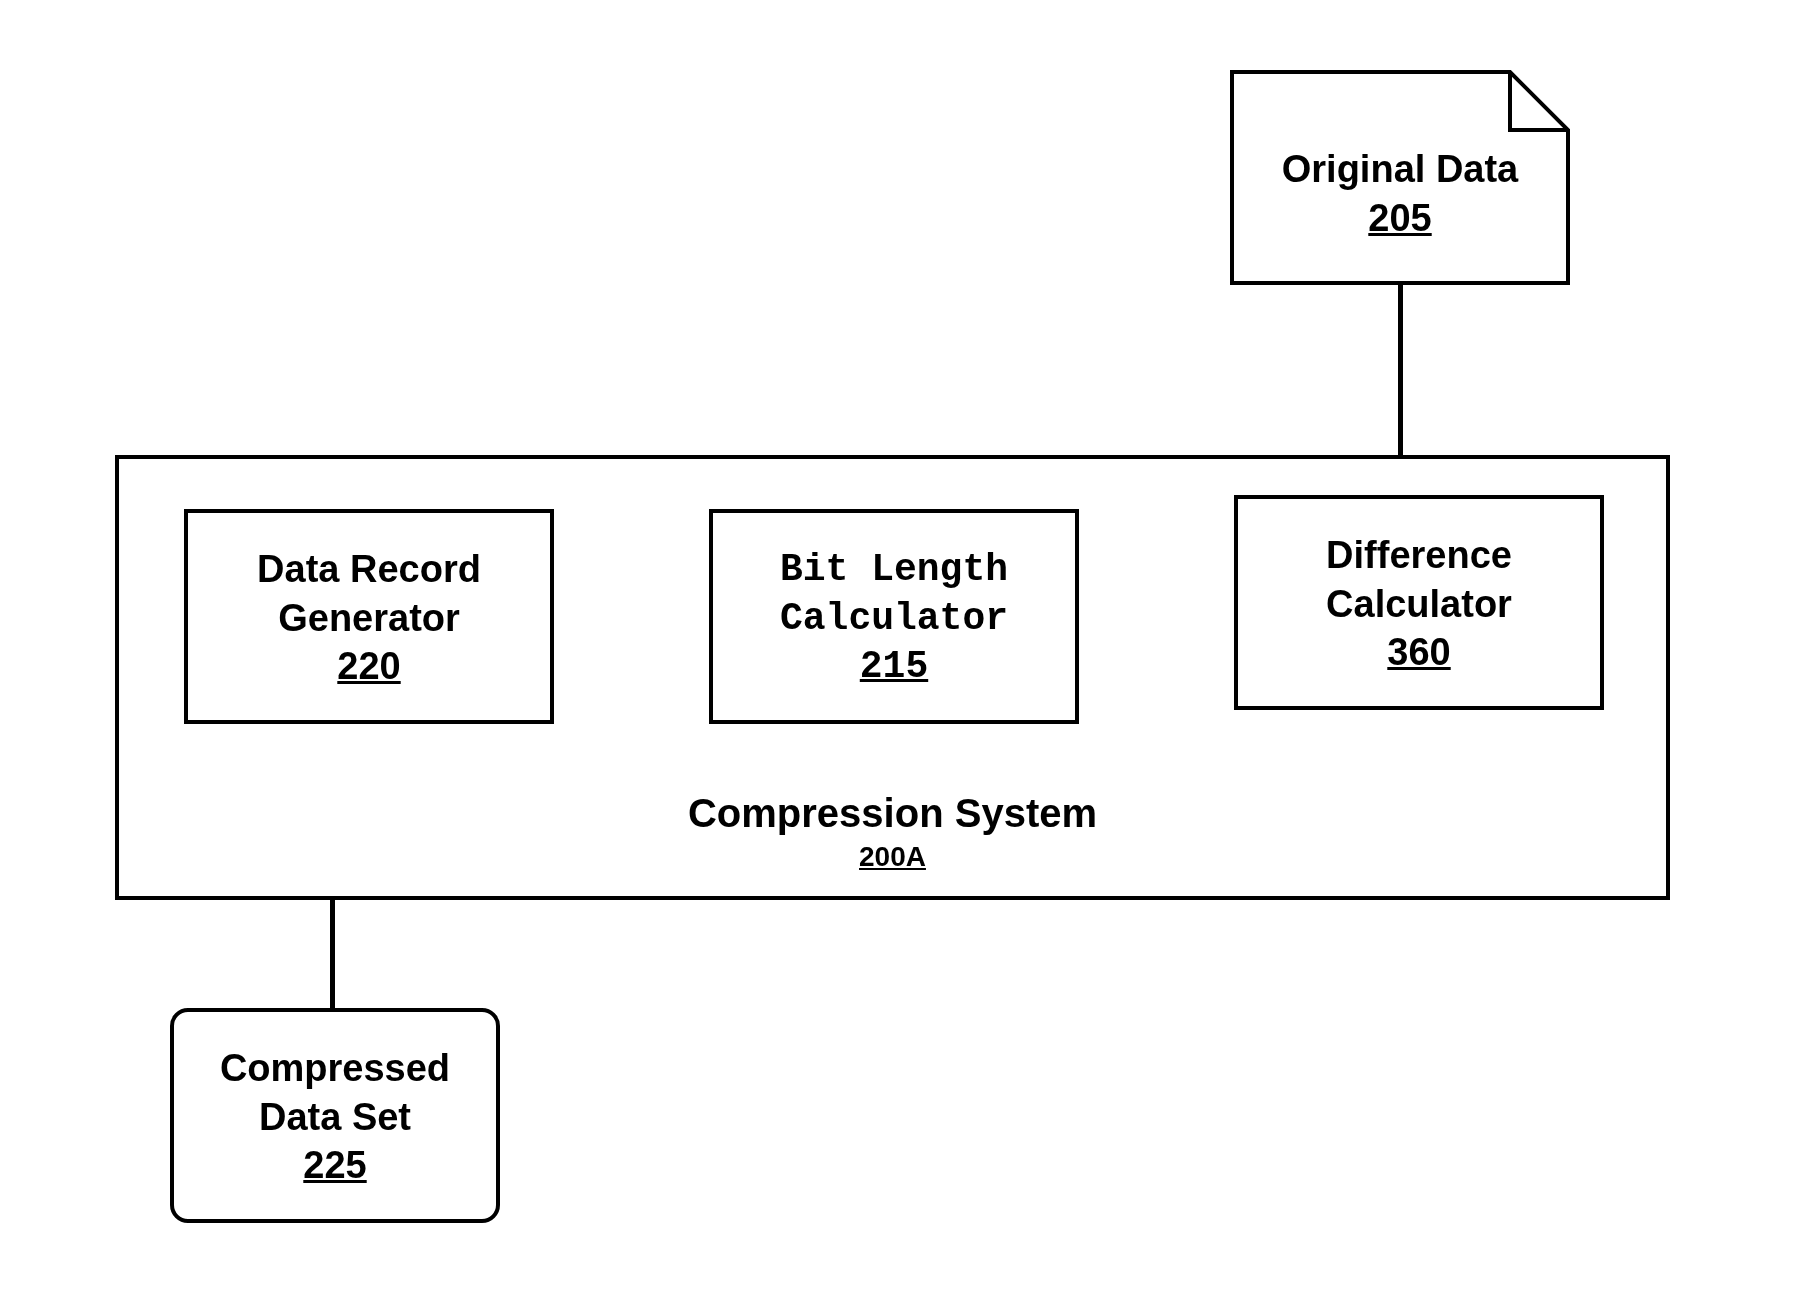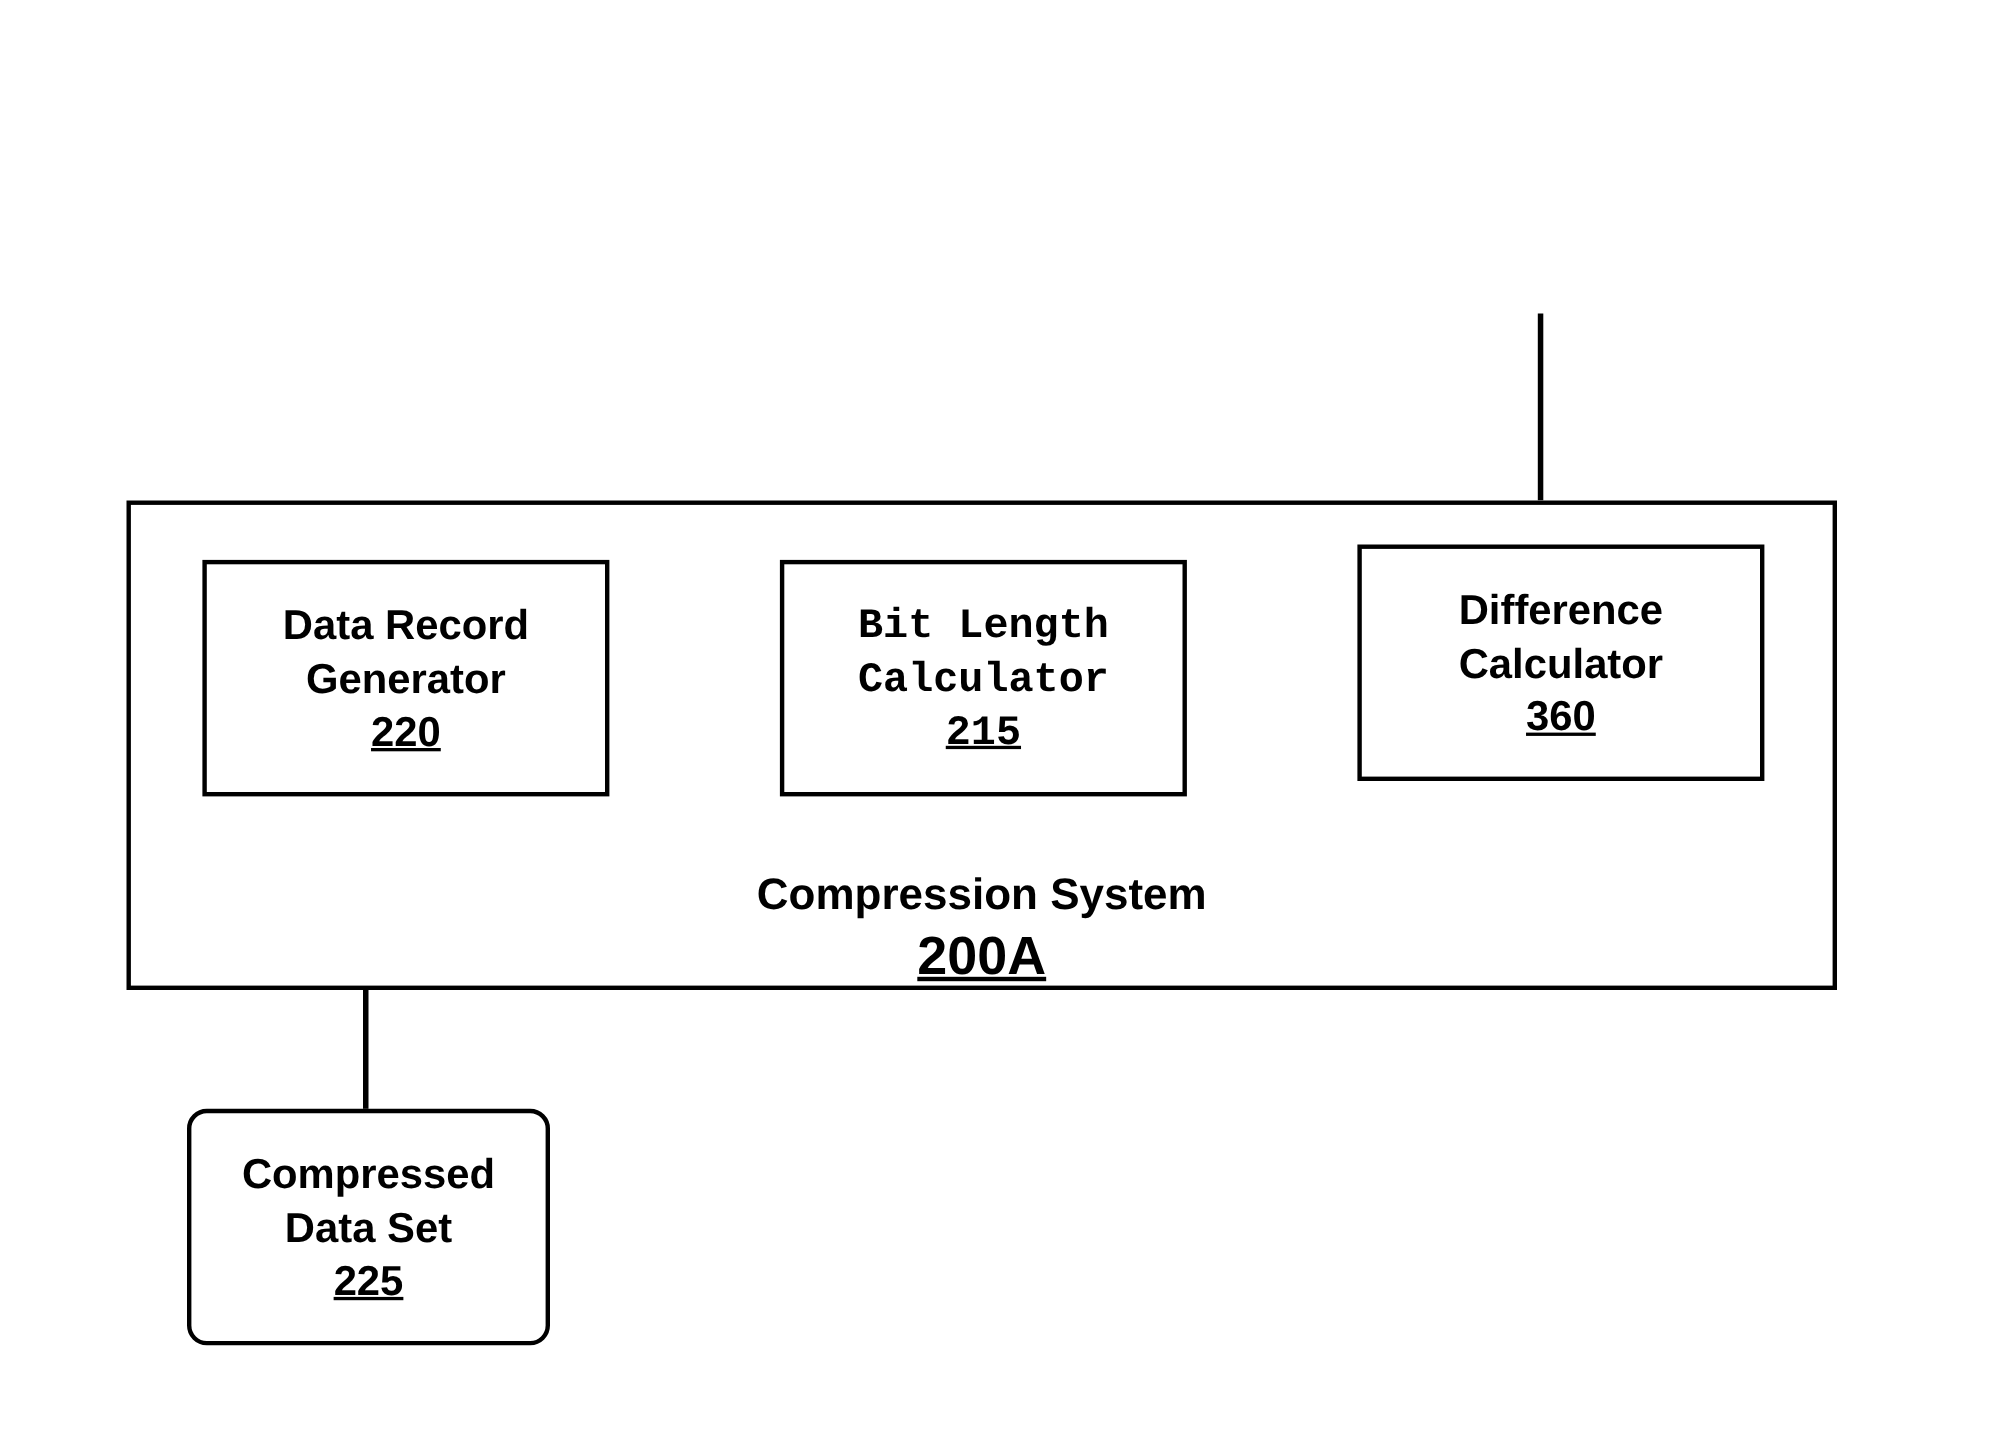--- a/index.html
+++ b/index.html
@@ -66,36 +66,46 @@
       background: black;
     }
     .big-box-label {
       font-weight: bold;
       font-size: 40px;
       line-height: 1.3;
       margin-top: 20px;
     }
     .big-box-number {
       font-weight: bold;
-      font-size: 49px;
+      font-size: 28px;
       text-decoration: underline;
       margin-top: 2px;
     }
     .compression-label-container {
       position: absolute;
       left: 0;
       width: 100%;
       text-align: center;
     }
   </style>
 </head>
 <body>
 
 <div class="diagram-container">
 
+  <div class="document-box" style="left: 1230px; top: 70px; width: 340px; height: 215px;">
+    <svg class="document-svg" width="340" height="215">
+      <path d="M 2 2 L 280 2 L 338 60 L 338 213 L 2 213 Z" fill="white" stroke="black" stroke-width="4"></path>
+      <path d="M 280 2 L 280 60 L 338 60" fill="none" stroke="black" stroke-width="4"></path>
+    </svg>
+    <div class="document-content">
+      <div class="box-label">Original Data</div>
+      <div class="box-number">205</div>
+    </div>
+  </div>
 
   <div class="connector" style="left: 1398px; top: 285px; width: 5px; height: 170px;"></div>
 
   <div class="box" style="left: 115px; top: 455px; width: 1555px; height: 445px; justify-content: flex-start;">
 
     <div class="box" style="left: 65px; top: 50px; width: 370px; height: 215px;">
       <div class="box-label">Data Record</div>
       <div class="box-label">Generator</div>
       <div class="box-number">220</div>
     </div>

